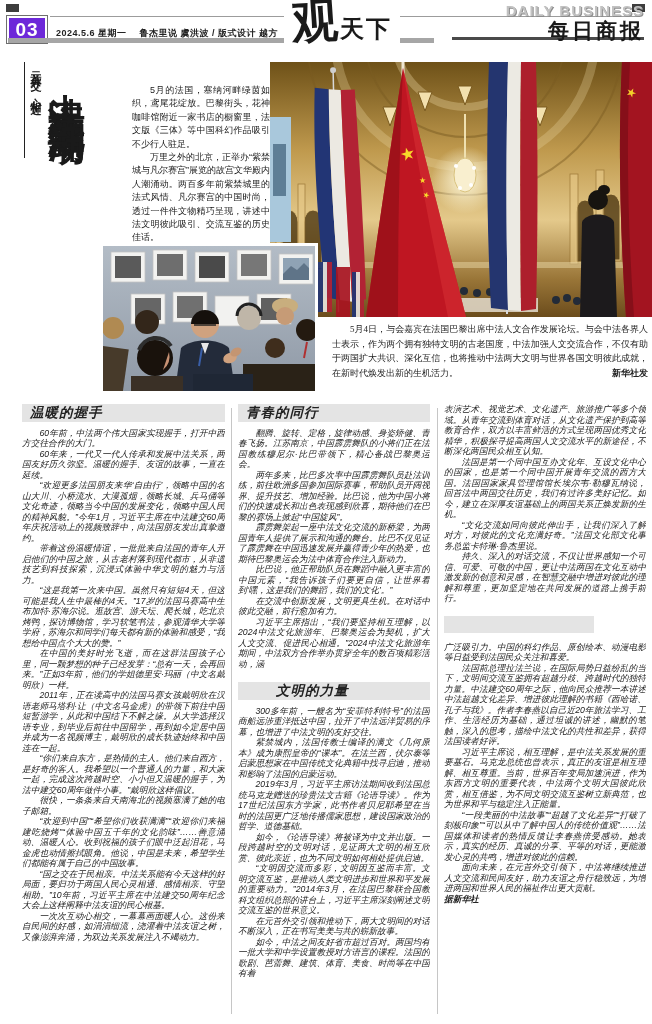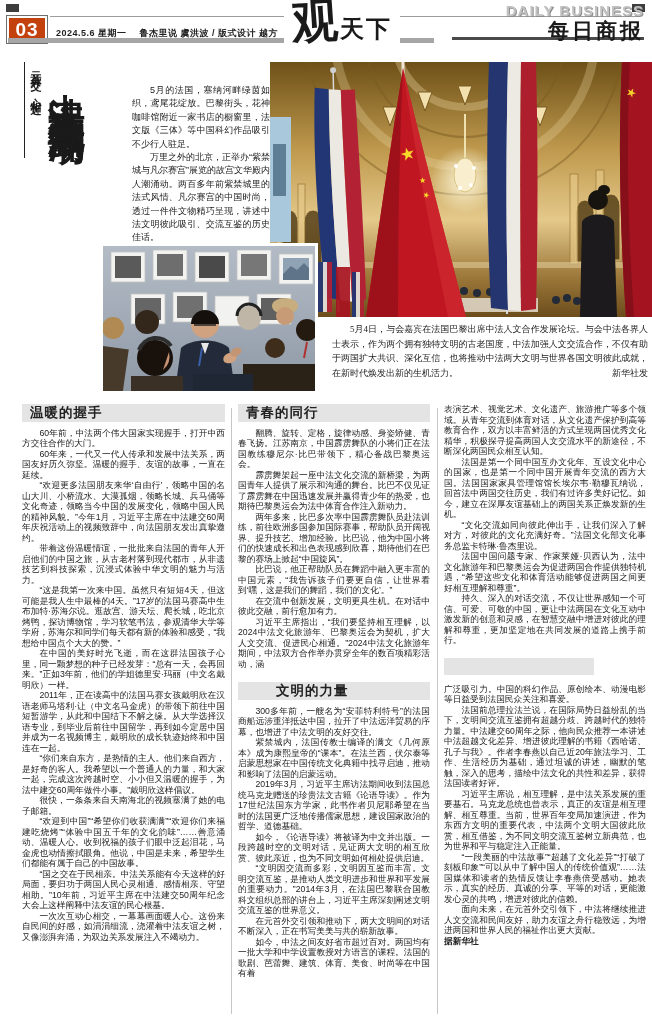--- a/index.html
+++ b/index.html
@@ -3,21 +3,21 @@
 <meta charset="utf-8">
 <style>
   html,body{margin:0;padding:0;}
   body{width:652px;height:1024px;background:#fff;position:relative;overflow:hidden;
        font-family:"Liberation Sans","DejaVu Sans",sans-serif;color:#1a1a1a;}
   .abs{position:absolute;}
 
   
   .corner-mark{position:absolute;top:4px;width:13px;height:8px;background:#3d3d3d;}
   #hdr-topline{position:absolute;top:16px;left:50px;width:590px;height:1px;background:#9c9c9c;}
-  #page-no{position:absolute;left:6px;top:15px;width:40px;height:27px;background:#c2410c;
+  #page-no{position:absolute;left:6px;top:15px;width:40px;height:27px;background:#6d28d9;
            color:#fff;font-size:19px;font-weight:bold;text-align:center;line-height:27px;
            border:1px solid #6e6e6e;box-shadow:inset 0 0 0 2px #fff;letter-spacing:1px;}
   #date-row{position:absolute;left:56px;top:27px;font-size:9px;font-weight:bold;color:#222;
             letter-spacing:.5px;white-space:nowrap;}
   #date-row span{margin-right:10px;}
   #hdr-bar-left{position:absolute;top:38px;left:8px;width:426px;height:5px;background:#a6a6a6;}
   #hdr-bar-right{position:absolute;top:37px;left:452px;width:192px;height:3px;background:#4a4a4a;}
   #masthead{position:absolute;left:284px;top:0px;background:#fff;padding:0 8px 2px 8px;
             display:flex;align-items:flex-end;z-index:3;}
   #logo-big{font-family:"Liberation Serif","DejaVu Serif",serif;font-size:46px;font-weight:900;
@@ -38,25 +38,25 @@
   #lede p{margin:0;text-indent:2em;}
 
   
   #main-photo{left:270px;top:62px;}
   #secondary-photo{left:103px;top:243px;border-top:3px solid #fff;border-right:3px solid #fff;z-index:2;}
 
   
   #caption{position:absolute;left:332px;top:322px;width:316px;font-size:9px;line-height:14.6px;
            text-align:justify;font-family:"Liberation Serif","DejaVu Serif",serif;color:#222;}
   #caption p{margin:0;text-indent:2em;}
-  #caption .credit{float:right;font-weight:normal;}
+  #caption .credit{float:right;font-weight:bold;}
 
   
   .col{position:absolute;top:404px;height:612px;overflow:hidden;font-size:8.7px;
-       line-height:10.5px;text-align:justify;color:#222;}
+       line-height:10.5px;text-align:justify;color:#222;font-style:italic;}
   .col p{margin:0;text-indent:2em;}
   .col p.cont{text-indent:0;}
   #col1{left:22px;width:203px;}
   #col2{left:238px;width:192px;}
   #col3{left:444px;width:202px;}
   .vdiv{position:absolute;top:408px;height:606px;width:1px;background:#c6c6c6;}
   #vdiv1{left:231px;} #vdiv2{left:437px;}
   .sec-head{background:#e4e4e4;font-size:13.5px;font-weight:900;letter-spacing:1px;
             padding:4px 8px 3px 8px;margin:0 0 6px 0;}
   .sec-head.later{margin-top:13px;padding-left:38px;}
@@ -286,40 +286,39 @@
   <p>“你们来自东方，是热情的主人。他们来自西方，是好奇的客人。我希望以一个普通人的力量，和大家一起，完成这次跨越时空、小小但又温暖的握手，为法中建交60周年做件小事。”戴明欣这样倡议。</p>
   <p>很快，一条条来自天南海北的视频塞满了她的电子邮箱。</p>
   <p>“欢迎到中国”“希望你们收获满满”“欢迎你们来福建吃烧烤”“体验中国五千年的文化韵味”……善意涌动、温暖人心。收到祝福的孩子们眼中泛起泪花，马金虎也动情擦拭眼角。他说，中国是未来，希望学生们都能有属于自己的中国故事。</p>
   <p>“国之交在于民相亲。中法关系能有今天这样的好局面，要归功于两国人民心灵相通、感情相亲、守望相助。”10年前，习近平主席在中法建交50周年纪念大会上这样阐释中法友谊的民心根基。</p>
   <p>一次次互动心相交，一幕幕画面暖人心。这份来自民间的好感，如涓涓细流，浇灌着中法友谊之树，又像澎湃奔涌，为双边关系发展注入不竭动力。</p>
 </div>
 
 <div class="col" id="col2">
   <div class="sec-head">青春的同行</div>
   <p>翻腾、旋转、定格，旋律动感、身姿矫健、青春飞扬。江苏南京，中国霹雳舞队的小将们正在法国教练穆尼尔·比巴带领下，精心备战巴黎奥运会。</p>
+  <p>两年多来，比巴多次率中国霹雳舞队员赴法训练，前往欧洲多国参加国际赛事，帮助队员开阔视界、提升技艺、增加经验。比巴说，他为中国小将们的快速成长和出色表现感到欣喜，期待他们在巴黎的赛场上掀起“中国旋风”。</p>
   <p>霹雳舞架起一座中法文化交流的新桥梁，为两国青年人提供了展示和沟通的舞台。比巴不仅见证了霹雳舞在中国迅速发展并赢得青少年的热爱，也期待巴黎奥运会为法中体育合作注入新动力。</p>
-  <p>两年多来，比巴多次率中国霹雳舞队员赴法训练，前往欧洲多国参加国际赛事，帮助队员开阔视界、提升技艺、增加经验。比巴说，他为中国小将们的快速成长和出色表现感到欣喜，期待他们在巴黎的赛场上掀起“中国旋风”。</p>
   <p>比巴说，他正帮助队员在舞蹈中融入更丰富的中国元素，“我告诉孩子们要更自信，让世界看到‘嘿，这是我们的舞蹈，我们的文化’。”</p>
   <p>在交流中创新发展，文明更具生机。在对话中彼此交融，前行愈加有力。</p>
   <p>习近平主席指出，“我们要坚持相互理解，以2024中法文化旅游年、巴黎奥运会为契机，扩大人文交流、促进民心相通。”2024中法文化旅游年期间，中法双方合作举办贯穿全年的数百项精彩活动，涵</p>
   <div class="sec-head later">文明的力量</div>
   <p>300多年前，一艘名为“安菲特利特号”的法国商船远涉重洋抵达中国，拉开了中法远洋贸易的序幕，也增进了中法文明的友好交往。</p>
   <p>紫禁城内，法国传教士编译的满文《几何原本》成为康熙皇帝的“课本”。在法兰西，伏尔泰等启蒙思想家在中国传统文化典籍中找寻启迪，推动和影响了法国的启蒙运动。</p>
   <p>2019年3月，习近平主席访法期间收到法国总统马克龙赠送的珍贵法文古籍《论语导读》。作为17世纪法国东方学家，此书作者贝尼耶希望在当时的法国更广泛地传播儒家思想，建设国家政治的哲学、道德基础。</p>
   <p>如今，《论语导读》将被译为中文并出版。一段跨越时空的文明对话，见证两大文明的相互欣赏、彼此亲近，也为不同文明如何相处提供启迪。</p>
   <p>“文明因交流而多彩，文明因互鉴而丰富。文明交流互鉴，是推动人类文明进步和世界和平发展的重要动力。”2014年3月，在法国巴黎联合国教科文组织总部的讲台上，习近平主席深刻阐述文明交流互鉴的世界意义。</p>
   <p>在元首外交引领和推动下，两大文明间的对话不断深入，正在书写美美与共的崭新故事。</p>
   <p>如今，中法之间友好省市超过百对。两国均有一批大学和中学设置教授对方语言的课程。法国的歌剧、芭蕾舞、建筑、体育、美食、时尚等在中国有着</p>
 </div>
 
 <div class="col" id="col3">
   <p class="cont">表演艺术、视觉艺术、文化遗产、旅游推广等多个领域。从青年交流到体育对话，从文化遗产保护到高等教育合作，双方以丰富鲜活的方式呈现两国优秀文化精华，积极探寻提高两国人文交流水平的新途径，不断深化两国民众相互认知。</p>
   <p>法国是第一个同中国互办文化年、互设文化中心的国家，也是第一个同中国开展青年交流的西方大国。法国国家家具管理馆馆长埃尔韦·勒穆瓦纳说，回首法中两国交往历史，我们有过许多美好记忆。如今，建立在深厚友谊基础上的两国关系正焕发新的生机。</p>
   <p>“文化交流如同向彼此伸出手，让我们深入了解对方，对彼此的文化充满好奇。”法国文化部文化事务总监卡特琳·鲁杰里说。</p>
-  <p>法国中国问题专家、作家莱娅·贝西认为，法中文化旅游年和巴黎奥运会为促进两国合作提供独特机遇，“希望这些文化和体育活动能够促进两国之间更好相互理解和尊重”。</p>
   <p>持久、深入的对话交流，不仅让世界感知一个可信、可爱、可敬的中国，更让中法两国在文化互动中激发新的创意和灵感，在智慧交融中增进对彼此的理解和尊重，更加坚定地在共同发展的道路上携手前行。</p>
   <div class="bar-empty"></div>
   <p class="cont">广泛吸引力。中国的科幻作品、原创绘本、动漫电影等日益受到法国民众关注和喜爱。</p>
   <p>法国前总理拉法兰说，在国际局势日益纷乱的当下，文明间交流互鉴拥有超越分歧、跨越时代的独特力量。中法建交60周年之际，他向民众推荐一本讲述中法超越文化差异、增进彼此理解的书籍《西哈诺、孔子与我》。作者李春燕以自己近20年旅法学习、工作、生活经历为基础，通过坦诚的讲述，幽默的笔触，深入的思考，描绘中法文化的共性和差异，获得法国读者好评。</p>
   <p>习近平主席说，相互理解，是中法关系发展的重要基石。马克龙总统也曾表示，真正的友谊是相互理解、相互尊重。当前，世界百年变局加速演进，作为东西方文明的重要代表，中法两个文明大国彼此欣赏，相互借鉴，为不同文明交流互鉴树立新典范，也为世界和平与稳定注入正能量。</p>
   <p>“一段美丽的中法故事”“超越了文化差异”“打破了刻板印象”“可以从中了解中国人的传统价值观”……法国媒体和读者的热情反馈让李春燕倍受感动。她表示，真实的经历、真诚的分享、平等的对话，更能激发心灵的共鸣，增进对彼此的信赖。</p>
   <p>面向未来，在元首外交引领下，中法将继续推进人文交流和民间友好，助力友谊之舟行稳致远，为增进两国和世界人民的福祉作出更大贡献。</p>
   <p class="credit-line">据新华社</p>
 </div>
 

